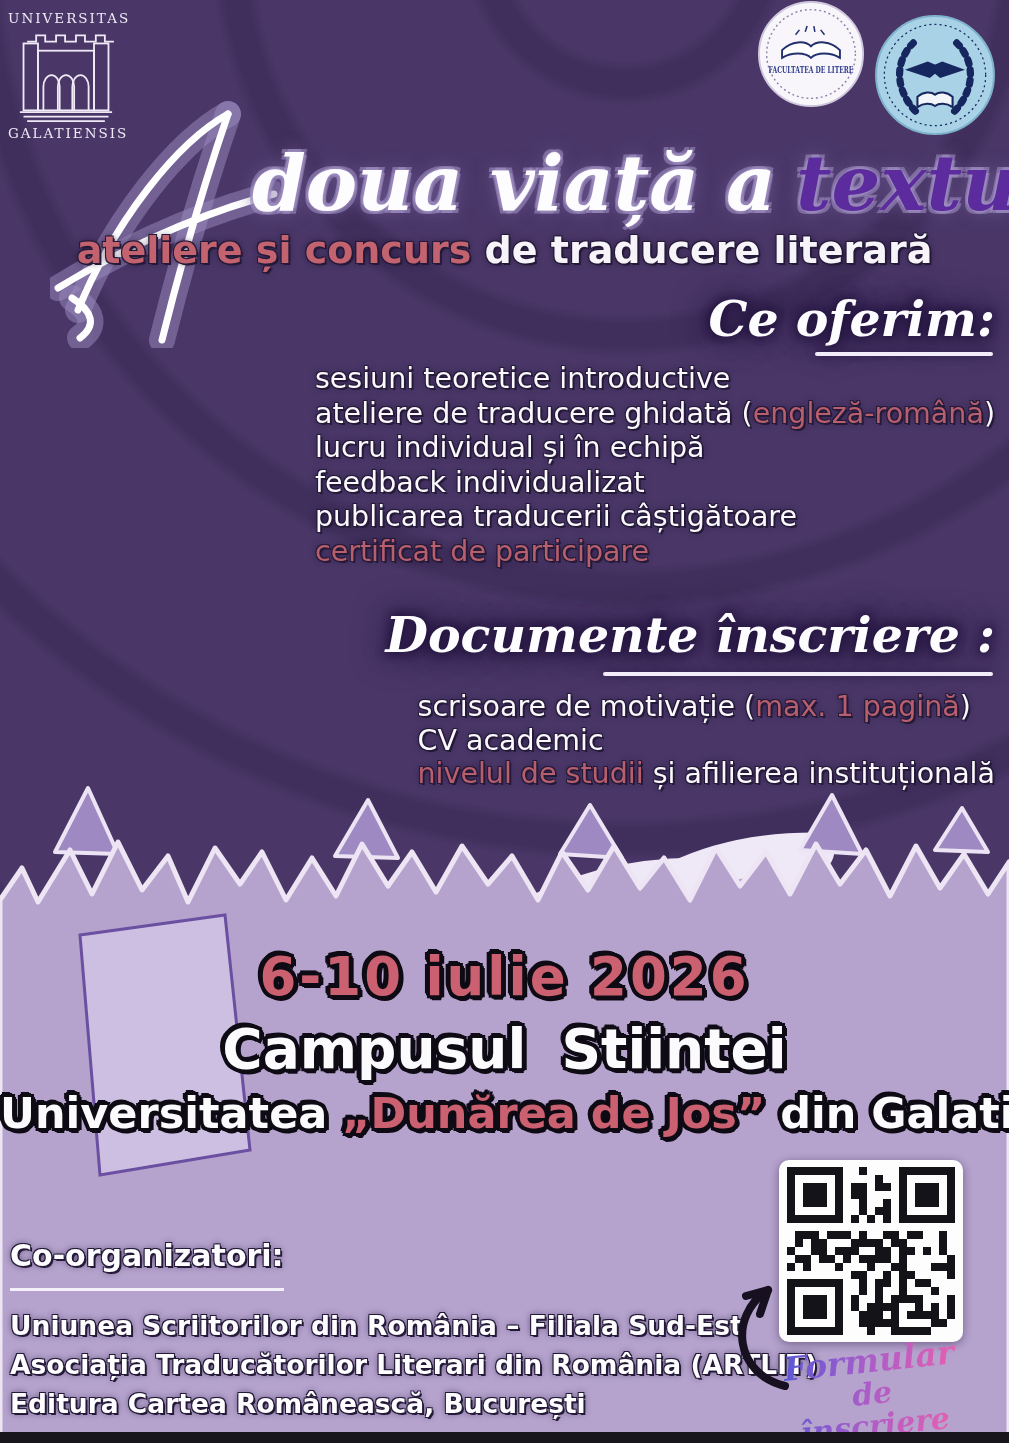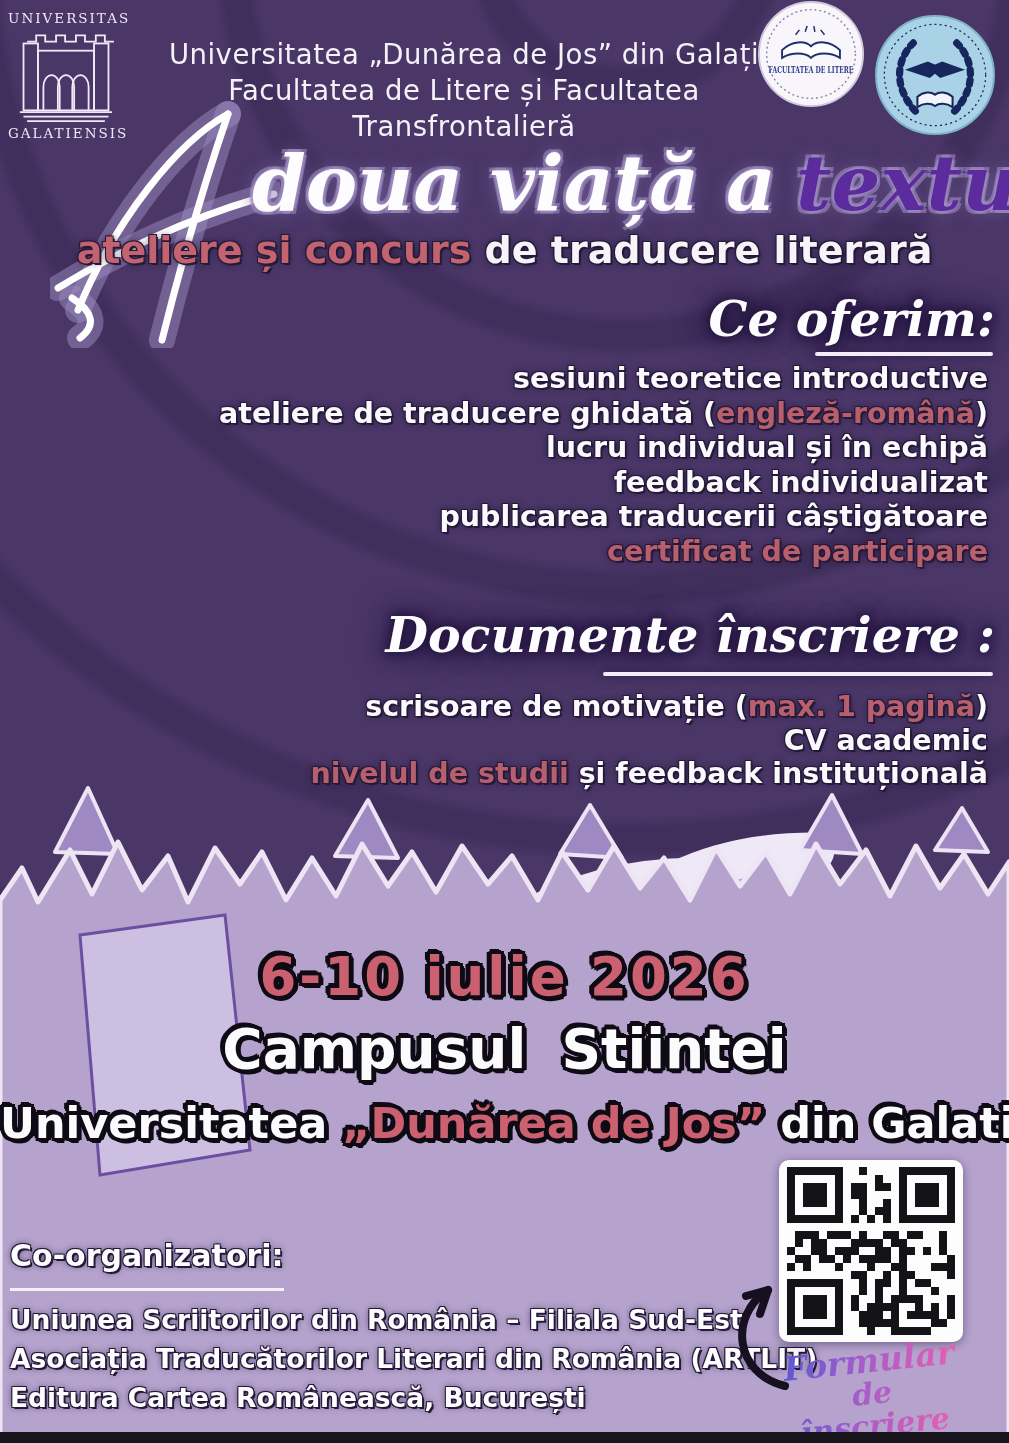--- a/index.html
+++ b/index.html
@@ -38,37 +38,37 @@
   .t-white{color:#fdfcfe;margin-right:20px;}
   .t-purple{color:#5c2b9e;}
   .subtitle{left:0;right:0;top:228px;text-align:center;font-size:38px;font-weight:bold;}
   .sub-accent{color:#c2636f;}
   .sub-rest{color:#f6f3f9;}
 
   
   .script-h{right:14px;font-family:"DejaVu Serif",serif;font-style:italic;font-weight:bold;
     font-size:49px;color:#fdfcff;white-space:nowrap;}
   .rule{background:#f2edf8;height:4px;border-radius:2px;box-shadow:0 0 8px rgba(35,20,62,.8);}
-  .rlist{right:21px;text-align:right;font-weight:bold;color:#fbf9fd;white-space:nowrap;}
+  .rlist{right:14px;text-align:left;font-weight:normal;color:#fbf9fd;white-space:nowrap;}
   .offers-list{top:362px;font-size:28.5px;line-height:34.6px;}
   .docs-list{top:690px;font-size:28.5px;line-height:33.5px;}
   .accent{color:#b85f6e;}
 
   
   .event{left:0;right:0;top:946px;text-align:center;z-index:6;}
   .ev-dates{font-size:53px;font-weight:bold;letter-spacing:3px;color:#cb6070;}
   .ev-venue{margin-top:10px;font-size:55px;font-weight:bold;word-spacing:16px;color:#fbfafd;}
-  .ev-loc{margin-top:17px;font-size:43px;font-weight:bold;color:#fbfafd;white-space:nowrap;}
+  .ev-loc{margin-top:7px;font-size:43px;font-weight:bold;color:#fbfafd;white-space:nowrap;}
   .ev-accent{color:#cb6070;}
 
   
   .org{left:10px;top:1238px;z-index:6;color:#fdfcff;}
   .org-h{display:inline-block;font-size:30px;font-weight:bold;
     border-bottom:3px solid #f5f1fa;padding-bottom:15px;}
-  .org-lines{margin-top:9px;font-size:26.5px;font-weight:bold;line-height:39px;white-space:nowrap;}
+  .org-lines{margin-top:15px;font-size:26.5px;font-weight:bold;line-height:39px;white-space:nowrap;}
 
   
   .qr-card{left:779px;top:1160px;width:184px;height:182px;background:#fdfdfe;
     border-radius:10px;z-index:6;box-shadow:0 2px 10px rgba(30,18,55,.45);}
   .qr-card svg{margin:7px 0 0 8px;}
   .reg-label{left:772px;top:1344px;width:200px;text-align:center;z-index:6;
     transform:rotate(-6deg);font-family:"DejaVu Serif",serif;font-style:italic;font-weight:bold;
     background:linear-gradient(100deg,#5558d6 5%,#a75cc9 45%,#e95fb0 90%);
     -webkit-background-clip:text;background-clip:text;color:transparent;
     text-shadow:0 0 1px rgba(255,255,255,0);}
@@ -163,24 +163,20 @@
         <rect x="24" y="24" width="62" height="66"></rect>
         <path d="M30,90 v-26 a9,13 0 0 1 18,0 v26"></path>
         <path d="M46,90 v-26 a9,13 0 0 1 18,0 v26"></path>
         <path d="M62,90 v-26 a9,13 0 0 1 18,0 v26"></path>
         <path d="M4,92 h102 M8,97 h94 M12,102 h86"></path>
       </g>
     </svg>
     <div class="seal-word">GALATIENSIS</div>
   </div>
 
-  <div class="abs hdr-text">
-    <div>Universitatea „Dunărea de Jos” din Galați</div>
-    <div>Facultatea de Litere și Facultatea Transfrontalieră</div>
-  </div>
 
   <div class="abs seal white">
     <svg width="108" height="108" viewBox="0 0 112 112">
       <circle cx="56" cy="56" r="54" fill="#f8f6fa" stroke="#cfc7dd" stroke-width="2"></circle>
       <circle cx="56" cy="56" r="46" fill="none" stroke="#8a82a8" stroke-width="1.5" stroke-dasharray="2 3"></circle>
       <g stroke="#23306e" fill="none" stroke-width="2">
         <path d="M26,52 C36,42 50,42 56,48 C62,42 76,42 86,52 L86,60 C76,54 62,54 56,60 C50,54 36,54 26,60 Z" fill="#ffffff"></path>
         <path d="M40,36 l4,-5 M50,33 l2,-6 M60,33 l-1,-6 M70,36 l-4,-5" stroke-width="1.6"></path>
       </g>
       <text x="56" y="76" text-anchor="middle" font-family="DejaVu Serif, serif" font-weight="bold" font-size="9.5" fill="#2b3a8c" textLength="88" lengthAdjust="spacingAndGlyphs">FACULTATEA DE LITERE</text>
@@ -239,21 +235,21 @@
     <div>publicarea traducerii câștigătoare</div>
     <div class="accent">certificat de participare</div>
   </div>
 
   <div class="abs script-h halo" style="top:606px;">Documente înscriere :</div>
   <div class="abs rule" style="right:16px;top:672px;width:390px;"></div>
 
   <div class="abs rlist docs-list thin-dark">
     <div><span>scrisoare de motivație (</span><span class="accent">max. 1 pagină</span><span>)</span></div>
     <div>CV academic</div>
-    <div><span class="accent">nivelul de studii</span><span> și feedback instituțională</span></div>
+    <div><span class="accent">nivelul de studii</span><span> și afilierea instituțională</span></div>
   </div>
 
   <div class="abs event">
     <div class="ev-dates stroke-black">6-10 iulie 2026</div>
     <div class="ev-venue stroke-black">Campusul Stiintei</div>
     <div class="ev-loc stroke-black">
       <span>Universitatea </span><span class="ev-accent">„Dunărea de Jos”</span><span> din Galati</span>
     </div>
   </div>
 

